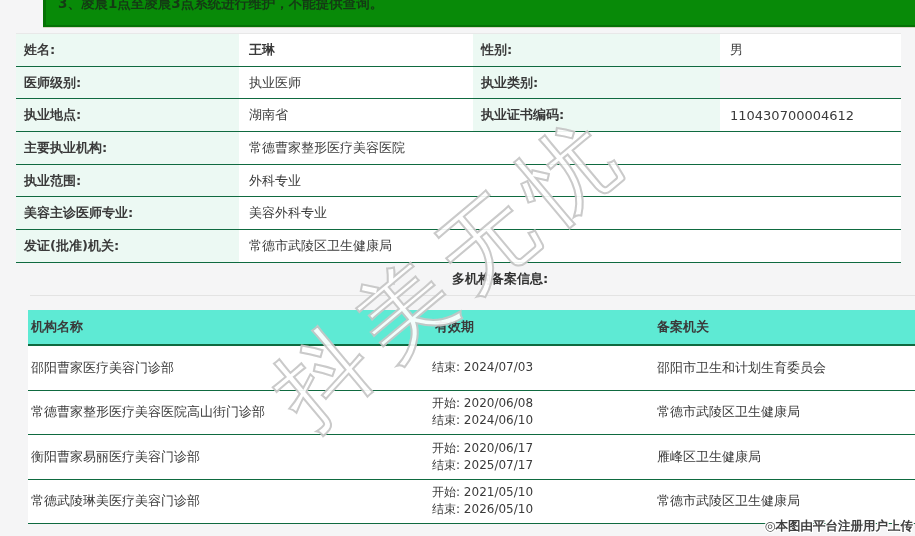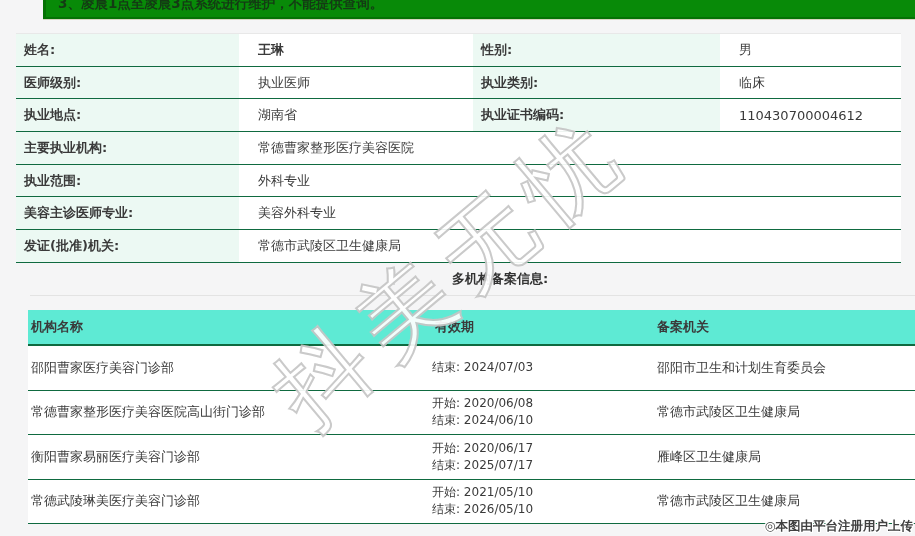--- a/index.html
+++ b/index.html
@@ -7,21 +7,21 @@
   body {
     position:relative;
     background:#f5f5f6;
     font-family:"DejaVu Sans","Liberation Sans",sans-serif;
     color:#3a3a3a;
     font-size:13px;
   }
 
   
   .banner {
-    position:absolute; left:43px; top:0; width:872px; height:20px;
+    position:absolute; left:43px; top:0; width:872px; height:28px;
     background:#088a08;
     box-shadow: inset 3px -2px 0 rgba(0,70,0,.35);
     border-bottom:1px solid #d6d6c2;
     overflow:hidden;
     z-index:10;
   }
   .banner span {
     display:block; position:relative; top:-5px;
     padding-left:15px;
     font-size:13.5px; font-weight:bold; color:#143a14;
@@ -32,21 +32,21 @@
   .t1 {
     position:absolute; left:16px; top:33px; width:885px;
     border-top:1px solid #e8e8e8;
     z-index:1;
   }
   .t1-row { display:grid; height:32.7px; border-bottom:1.5px solid #0f6a40; }
   .t1-row.half { grid-template-columns:223px 234px 247px 1fr; }
   .t1-row.full { grid-template-columns:223px 1fr; }
   .cell { display:flex; align-items:center; overflow:hidden; white-space:nowrap; }
   .cell-label { background:#ecf9f3; font-weight:bold; padding-left:8px; }
-  .cell-value { background:#ffffff; padding-left:19px; }
+  .cell-value { background:#ffffff; padding-left:10px; }
   .cell-value.bold { font-weight:bold; }
 
   
   .section-title {
     position:absolute; left:30px; top:262px; width:885px; height:34px;
     display:flex; align-items:center; justify-content:center;
     padding-left:55px;
     font-weight:bold; font-size:13px; color:#333;
     border-bottom:1px solid #e3e3e3;
     z-index:1;
@@ -104,21 +104,20 @@
   <div class="t1-row half">
     <div class="cell cell-label">姓名:</div>
     <div class="cell cell-value bold">王琳</div>
     <div class="cell cell-label">性别:</div>
     <div class="cell cell-value">男</div>
   </div>
   <div class="t1-row half">
     <div class="cell cell-label">医师级别:</div>
     <div class="cell cell-value">执业医师</div>
     <div class="cell cell-label">执业类别:</div>
-    <div class="cell cell-value">临床</div>
   </div>
   <div class="t1-row half">
     <div class="cell cell-label">执业地点:</div>
     <div class="cell cell-value">湖南省</div>
     <div class="cell cell-label">执业证书编码:</div>
     <div class="cell cell-value">110430700004612</div>
   </div>
   <div class="t1-row full">
     <div class="cell cell-label">主要执业机构:</div>
     <div class="cell cell-value">常德曹家整形医疗美容医院</div>

